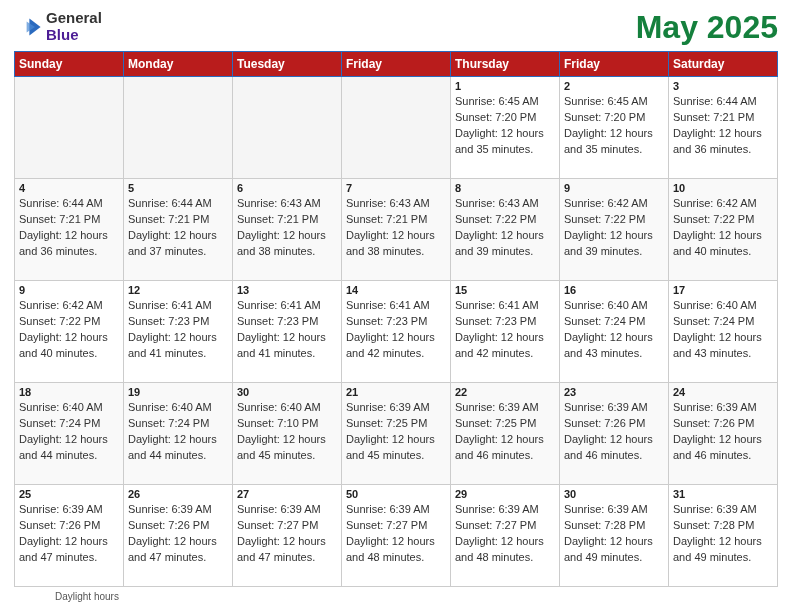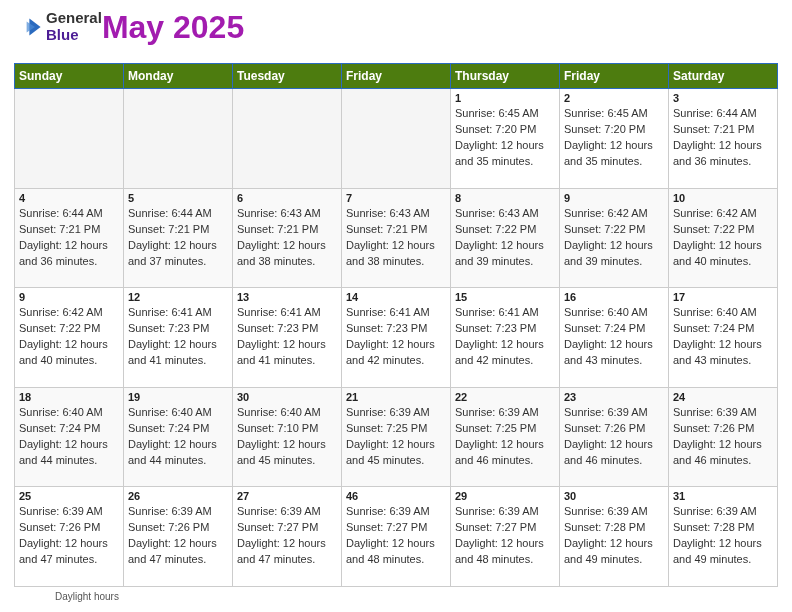--- a/index.html
+++ b/index.html
@@ -12,23 +12,23 @@
     }
     .page {
       width: 792px;
       height: 612px;
       padding: 10px 14px;
       display: flex;
       flex-direction: column;
     }
     .header {
       display: flex;
-      justify-content: flex-start;
+      justify-content: space-between;
       align-items: flex-start;
-      margin-bottom: 18px;
+      margin-bottom: 6px;
     }
     .logo {
       display: flex;
       align-items: center;
       gap: 4px;
     }
     .logo-text {
       display: flex;
       flex-direction: column;
       line-height: 1.1;
@@ -46,36 +46,36 @@
     .logo-icon {
       width: 28px;
       height: 28px;
     }
     .title-block {
       text-align: right;
     }
     .main-title {
       font-size: 32px;
       font-weight: bold;
-      color: #a21caf;
+      color: #15803d;
       line-height: 1.1;
     }
     .subtitle {
       font-size: 13px;
       color: #333;
     }
     .calendar {
       flex: 1;
       border: 1px solid #ccc;
       border-collapse: collapse;
       width: 100%;
       table-layout: fixed;
     }
     .calendar th {
-      background: #4d7c0f;
+      background: #b91c1c;
       color: #fff;
       font-size: 12px;
       font-weight: bold;
       padding: 5px 4px;
       text-align: left;
       border: 1px solid #2a6abf;
     }
     .calendar td {
       border: 1px solid #ccc;
       vertical-align: top;
@@ -341,21 +341,21 @@
 and 47 minutes.</div>
           </td>
           <td>
             <div class="day-num">27</div>
             <div class="day-info">Sunrise: 6:39 AM
 Sunset: 7:27 PM
 Daylight: 12 hours
 and 47 minutes.</div>
           </td>
           <td>
-            <div class="day-num">46</div>
+            <div class="day-num">50</div>
             <div class="day-info">Sunrise: 6:39 AM
 Sunset: 7:27 PM
 Daylight: 12 hours
 and 48 minutes.</div>
           </td>
           <td>
             <div class="day-num">29</div>
             <div class="day-info">Sunrise: 6:39 AM
 Sunset: 7:27 PM
 Daylight: 12 hours

